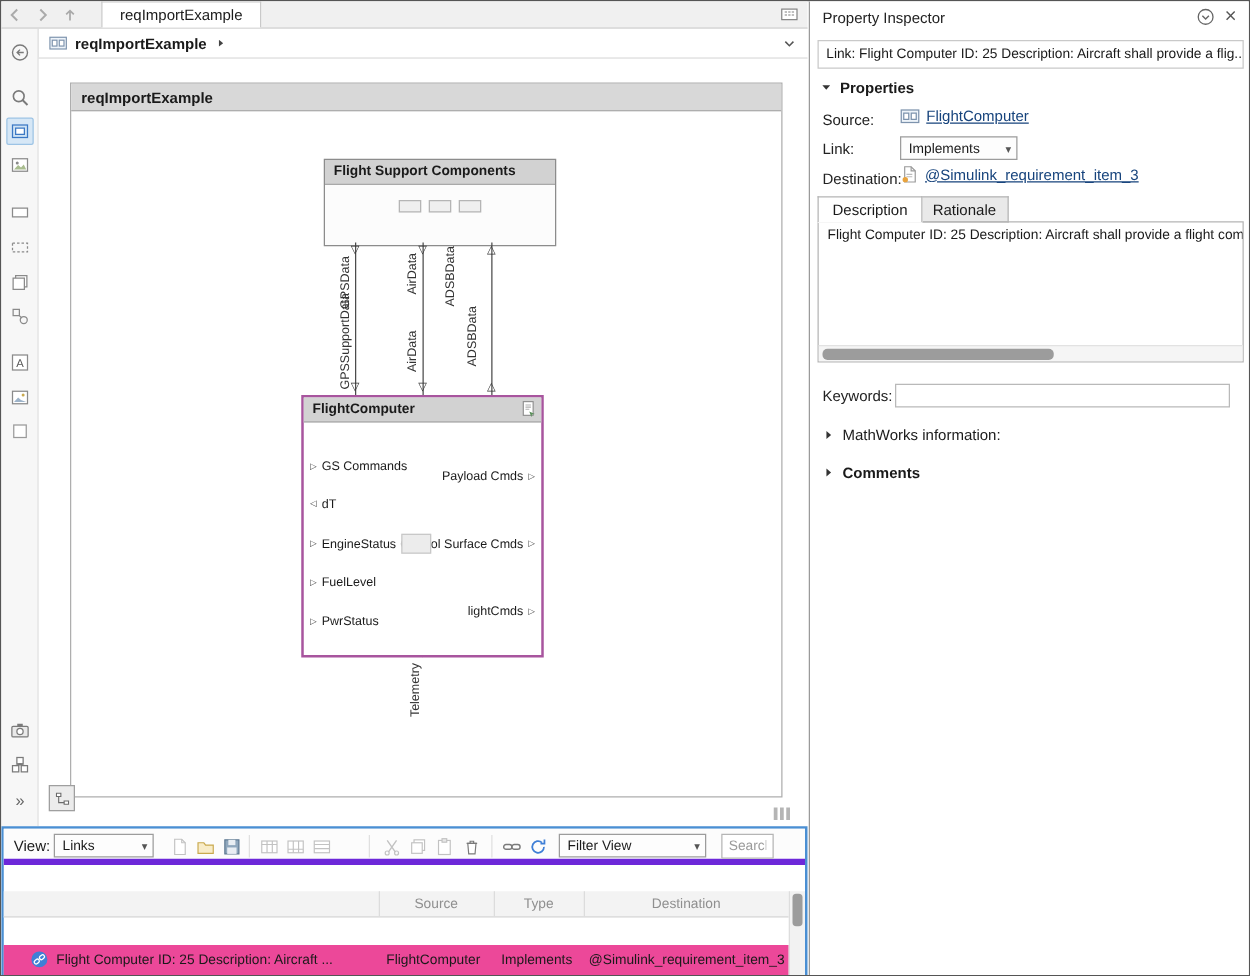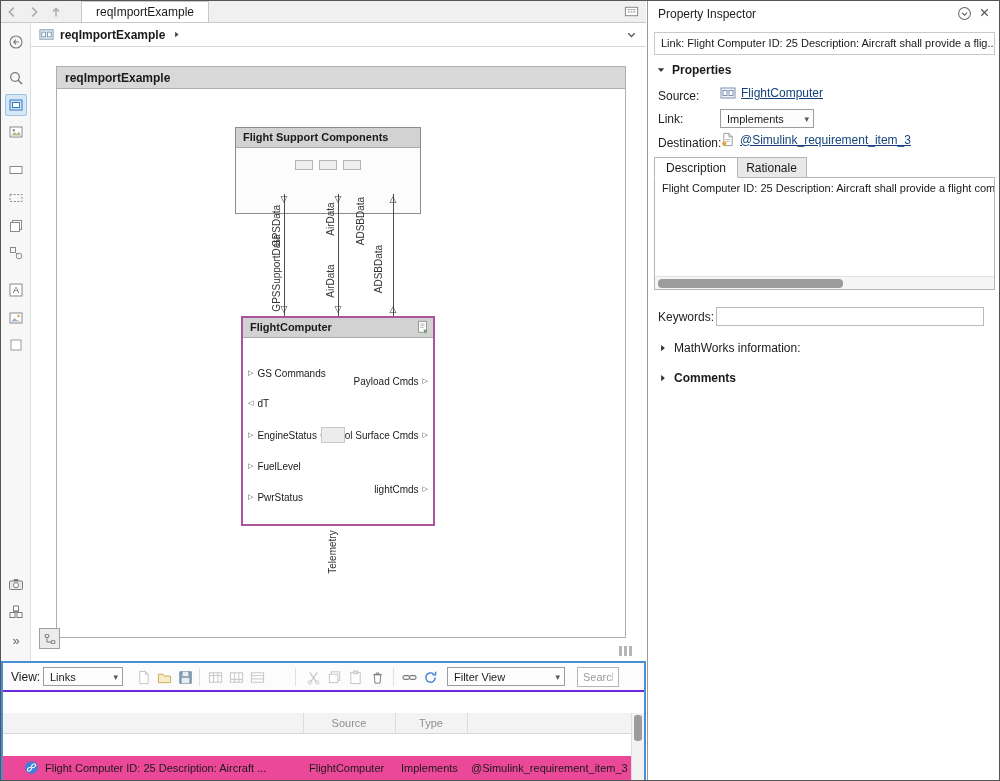--- a/index.html
+++ b/index.html
@@ -55,21 +55,21 @@
 .itab.on{background:#fff;border-bottom-color:#fff;z-index:2}
 .itab.off{background:#e9e9e9;border-left:none}
 .descbox{position:absolute;left:6px;top:176px;width:341px;height:113px;border:1px solid #b5b5b5;z-index:1}
 .desc-text{padding:4px 7px;font-size:11px;white-space:nowrap;overflow:hidden}
 .hscroll{position:absolute;left:0;right:0;bottom:0;height:13px;background:#f5f5f5;border-top:1px solid #e2e2e2}
 .hthumb{position:absolute;left:3px;top:2px;width:185px;height:9px;background:#9c9c9c;border-radius:4px}
 .kw-input{position:absolute;left:68px;top:306px;width:268px;height:19px;border:1px solid #b9b9b9;font-size:11px;padding:0 4px;font-family:"Liberation Sans",sans-serif}
 
 .links{position:absolute;left:0;top:660px;width:645px;height:121px;background:#fff;border:2px solid #4a8fd3}
 .lp-hd{position:relative;height:21px;line-height:21px;padding-left:8px;color:#222}
-.lp-tools{position:relative;height:29px;border-bottom:2px solid #6d28d9;background:#fcfcfc}
+.lp-tools{position:relative;height:29px;border-bottom:5px solid #6d28d9;background:#fcfcfc}
 .tlabel{position:absolute;left:8px;top:0;line-height:28px}
 .tbtn{position:absolute;top:4px;width:20px;height:20px;display:flex;align-items:center;justify-content:center}
 .tsep{position:absolute;top:5px;width:1px;height:18px;background:#e0e0e0}
 .colhd{position:absolute;left:0;top:50px;right:13px;height:21px;background:#f3f3f3;border-bottom:1px solid #d8d8d8;font-size:11px;color:#8f8f8f}
 .colhd span{position:absolute;top:0;line-height:21px;text-align:center}
 .colsep{position:absolute;top:0;width:1px;height:100%;background:#dcdcdc}
 .lrow{position:absolute;left:0;right:13px;font-size:11px}
 .cell{position:absolute;top:0;white-space:nowrap;overflow:hidden}
 .vscroll{position:absolute;right:0;top:50px;bottom:0;width:13px;background:#f2f2f2;border-left:1px solid #ddd}
 .vthumb{position:absolute;left:2px;top:2px;width:8px;height:26px;background:#9c9c9c;border-radius:3px}
@@ -214,21 +214,21 @@
     <div class="pbtn" style="top:606px">
         <span style="color:#666;font-size:13px">»</span>
       </div>
   </div>
 
   <div class="canvas">
     <div class="frame">
       <div class="frame-title">reqImportExample</div>
     </div>
 
-    <div class="blk" style="left:204px;top:80px;width:186px;height:87px">
+    <div class="blk" style="left:228px;top:80px;width:186px;height:70px">
       <div class="blk-hd">Flight Support Components</div>
       <div class="thumbs">
           <i></i>
           <i></i>
           <i></i>
         </div>
     </div>
 
     <div class="sigline" style="left:253px;top:147px;height:122px"></div>
     <div class="sigline" style="left:307px;top:147px;height:122px"></div>
@@ -399,20 +399,21 @@
       <div class="combo" style="position:absolute;left:444px;top:4px;width:118px">
         <span>Filter View</span>
           <span style="font-size:9px;color:#555">▾</span>
       </div>
       <input class="search" style="position: absolute; left: 574px; top: 4px; width: 42px;" placeholder="Search">
     </div>
 
     <div class="colhd">
       <span style="left:300px;width:92px">Source</span>
       <span style="left:392px;width:72px">Type</span>
+      <span style="left:464px;width:164px">Destination</span>
       <i class="colsep" style="left:300px"></i>
         <i class="colsep" style="left:392px"></i>
         <i class="colsep" style="left:464px"></i>
     </div>
 
 
     <div class="lrow" style="top:93px;height:24px;background:#ec4899">
       <span style="position:absolute;left:21px;top:4px">
         <svg viewBox="0 0 16 16" width="15" height="15">
             <circle cx="8" cy="8" r="6.8" fill="#3f7fd6"></circle>

